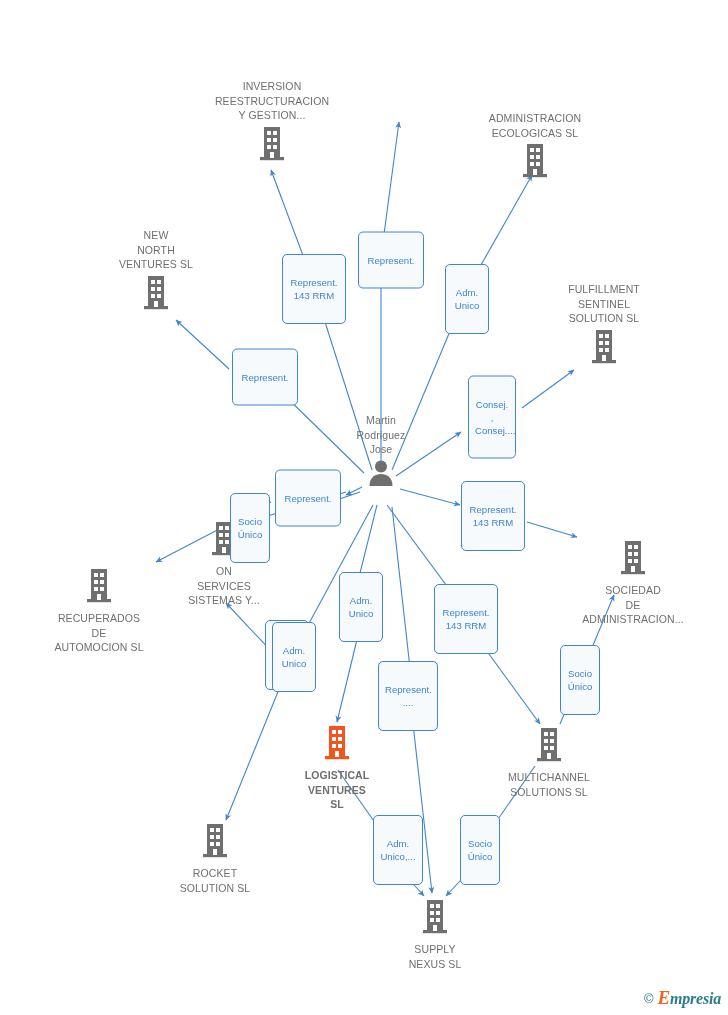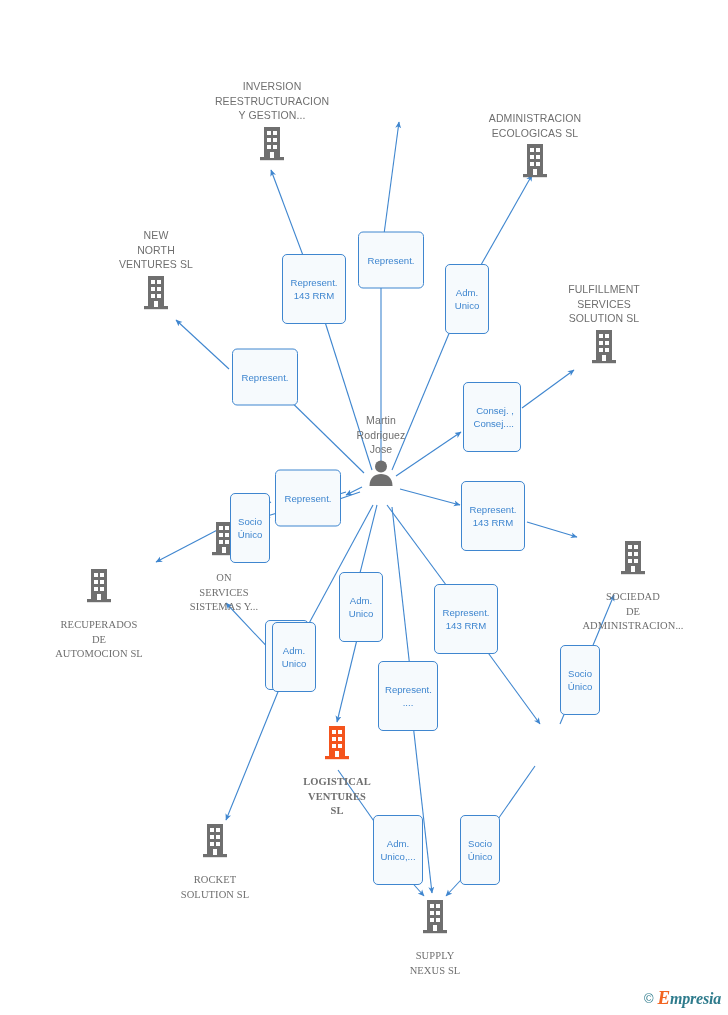--- a/index.html
+++ b/index.html
@@ -32,21 +32,21 @@
     width: 140px;
   }
   .node .caption {
     font-size: 10.5px;
     line-height: 14.5px;
     color: #6f6f6f;
     letter-spacing: 0.1px;
     white-space: pre-line;
     font-family: "Liberation Sans", sans-serif;
   }
-  .node .caption.below { margin-top: 13px; font-family: Liberation Serif, serif; }
+  .node .caption.below { margin-top: 6px; }
   .icon-wrap {
     display: block;
     height: 40px;
     line-height: 0;
   }
   .icon-wrap svg { display: inline-block; vertical-align: top; }
 
   .label {
     position: absolute;
     transform: translate(-50%, -50%);
@@ -205,21 +205,21 @@
         <rect x="15" y="15" width="4" height="4" fill="#ffffff"></rect>
         <rect x="9" y="22" width="4" height="4" fill="#ffffff"></rect>
         <rect x="15" y="22" width="4" height="4" fill="#ffffff"></rect>
         <rect x="12" y="29" width="4" height="6" fill="#ffffff"></rect>
       </svg>
     </span>
   </div>
 
   <div class="node" style="left:604px; top:282px;">
     <div class="caption">FULFILLMENT
-SERVICES
+SENTINEL
 SOLUTION SL</div>
     <span class="icon-wrap">
       <svg width="28" height="40" viewBox="0 0 28 40">
         <rect x="6" y="4" width="16" height="31" fill="#6f6f6f"></rect>
         <rect x="2" y="34" width="24" height="3.2" fill="#6f6f6f"></rect>
         <rect x="9" y="8" width="4" height="4" fill="#ffffff"></rect>
         <rect x="15" y="8" width="4" height="4" fill="#ffffff"></rect>
         <rect x="9" y="15" width="4" height="4" fill="#ffffff"></rect>
         <rect x="15" y="15" width="4" height="4" fill="#ffffff"></rect>
         <rect x="9" y="22" width="4" height="4" fill="#ffffff"></rect>
@@ -310,20 +310,37 @@
         <rect x="9" y="22" width="4" height="4" fill="#ffffff"></rect>
         <rect x="15" y="22" width="4" height="4" fill="#ffffff"></rect>
         <rect x="12" y="29" width="4" height="6" fill="#ffffff"></rect>
       </svg>
     </span>
     <div class="caption below" style="font-weight:bold;">LOGISTICAL
 VENTURES
 SL</div>
   </div>
 
+  <div class="node" style="left:549px; top:724px; width:160px;">
+    <span class="icon-wrap">
+      <svg width="28" height="40" viewBox="0 0 28 40">
+        <rect x="6" y="4" width="16" height="31" fill="#6f6f6f"></rect>
+        <rect x="2" y="34" width="24" height="3.2" fill="#6f6f6f"></rect>
+        <rect x="9" y="8" width="4" height="4" fill="#ffffff"></rect>
+        <rect x="15" y="8" width="4" height="4" fill="#ffffff"></rect>
+        <rect x="9" y="15" width="4" height="4" fill="#ffffff"></rect>
+        <rect x="15" y="15" width="4" height="4" fill="#ffffff"></rect>
+        <rect x="9" y="22" width="4" height="4" fill="#ffffff"></rect>
+        <rect x="15" y="22" width="4" height="4" fill="#ffffff"></rect>
+        <rect x="12" y="29" width="4" height="6" fill="#ffffff"></rect>
+      </svg>
+    </span>
+    <div class="caption below">MULTICHANNEL
+SOLUTIONS  SL</div>
+  </div>
 
   <div class="node" style="left:215px; top:820px;">
     <span class="icon-wrap">
       <svg width="28" height="40" viewBox="0 0 28 40">
         <rect x="6" y="4" width="16" height="31" fill="#6f6f6f"></rect>
         <rect x="2" y="34" width="24" height="3.2" fill="#6f6f6f"></rect>
         <rect x="9" y="8" width="4" height="4" fill="#ffffff"></rect>
         <rect x="15" y="8" width="4" height="4" fill="#ffffff"></rect>
         <rect x="9" y="15" width="4" height="4" fill="#ffffff"></rect>
         <rect x="15" y="15" width="4" height="4" fill="#ffffff"></rect>
@@ -357,21 +374,21 @@
   <div class="label" style="left:391px; top:260px; width:66px;">Represent.</div>
 
   <div class="label" style="left:314px; top:289px; width:64px;">Represent.
 143 RRM</div>
 
   <div class="label" style="left:467px; top:299px; width:44px;">Adm.
 Unico</div>
 
   <div class="label" style="left:265px; top:377px; width:66px;">Represent.</div>
 
-  <div class="label" style="left:492px; top:417px; width:58px;text-align:right;">Consej. ,
+  <div class="label" style="left:492px; top:417px; width:48px;">Consej. ,
 Consej....</div>
 
   <div class="label" style="left:308px; top:498px; width:66px;">Represent.</div>
 
   <div class="label" style="left:250px; top:528px; width:40px;">Socio
 Único</div>
 
   <div class="label" style="left:493px; top:516px; width:64px;">Represent.
 143 RRM</div>
 

